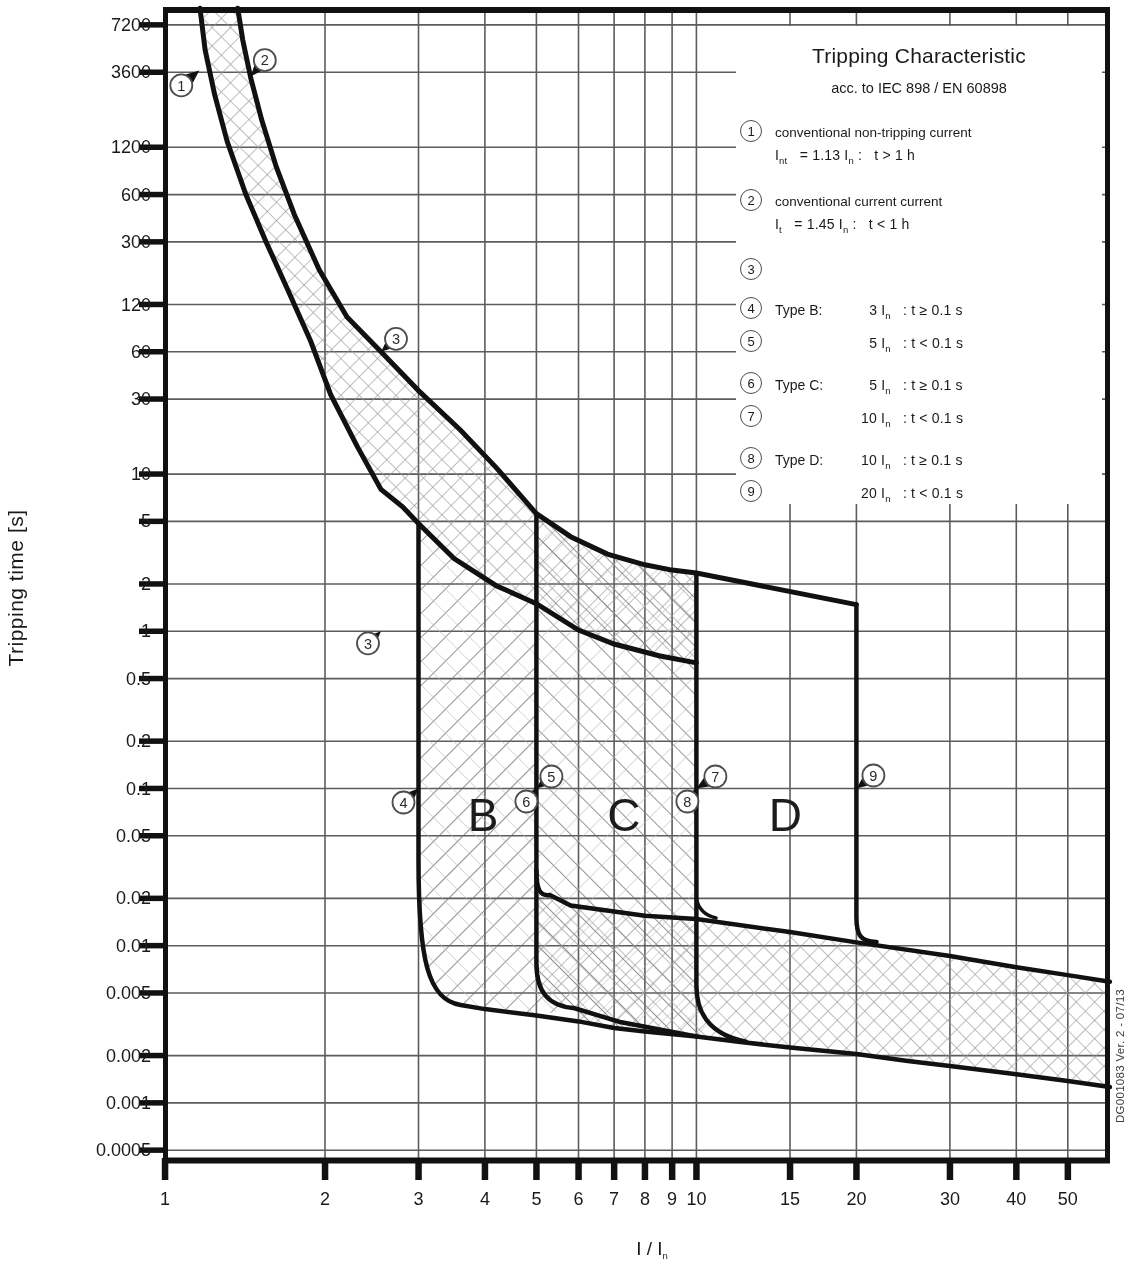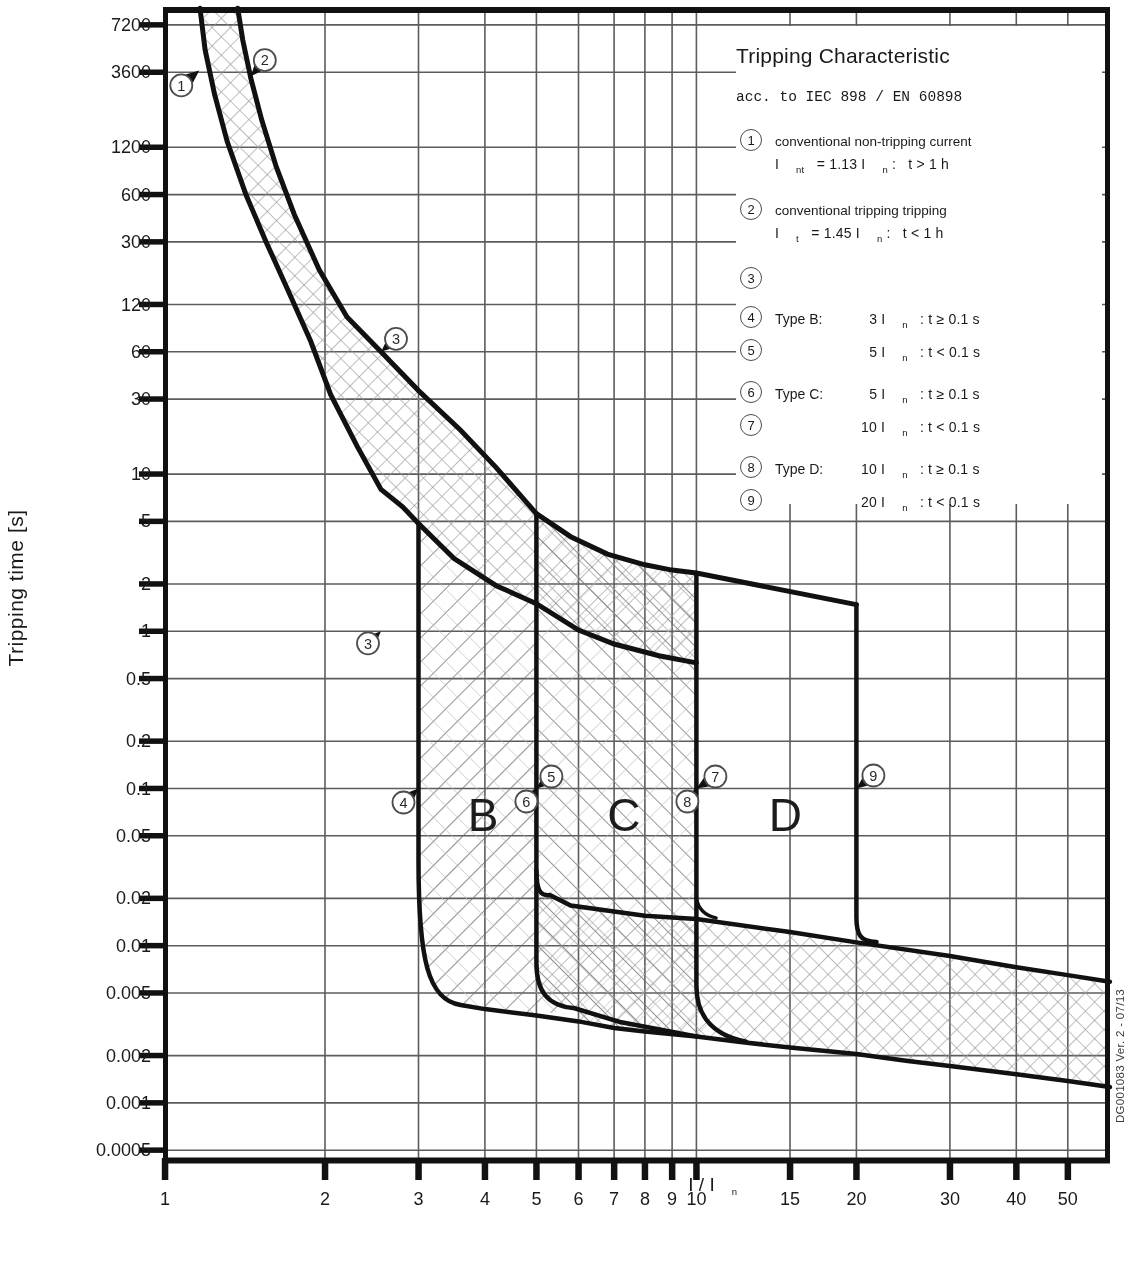--- a/index.html
+++ b/index.html
@@ -1,27 +1,27 @@
 <!DOCTYPE html>
 <html><head>
 <meta charset="utf-8">
 <style>
   html,body{margin:0;padding:0;background:#ffffff;}
   body{width:1130px;height:1280px;font-family:"Liberation Sans",sans-serif;color:#1a1a1a;}
   .stage{position:relative;width:1130px;height:1280px;background:#fff;overflow:hidden;padding-left:41px;}
   svg{position:absolute;left:0;top:0;}
   .ylabel{position:absolute;left:16px;top:588px;transform:translate(-50%,-50%) rotate(-90deg);
           white-space:nowrap;font-size:21px;letter-spacing:.5px;}
-  .xlabel{position:absolute;left:567px;top:1174px;width:170px;text-align:right;font-size:19px;}
-  .xlabel sub,.legend sub{font-size:9.5px;margin-left:17px;}
+  .xlabel{position:absolute;left:567px;top:1238px;width:170px;text-align:center;font-size:19px;}
+  .xlabel sub,.legend sub{font-size:9.5px;}
   .docid{position:absolute;left:1120px;top:1056px;transform:translate(-50%,-50%) rotate(-90deg);
          white-space:nowrap;font-size:11.5px;color:#3d3d3d;letter-spacing:.3px;}
   .legend{position:absolute;left:736px;top:26px;width:366px;height:478px;background:#fff;}
-  .leg-title{margin-top:18px;text-align:left;font-size:21px;letter-spacing:.2px;}
-  .leg-sub{margin-top:21px;text-align:left;font-size:14.5px;font-family:Liberation Mono, monospace;}
+  .leg-title{margin-top:18px;text-align:center;font-size:21px;letter-spacing:.2px;}
+  .leg-sub{margin-top:12px;text-align:center;font-size:14.5px;}
   .leg-items{margin-top:26px;}
   .leg-row{display:flex;align-items:flex-start;margin-left:4px;}
   .leg-num{flex:0 0 22px;height:22px;border:1.5px solid #4d4d4d;border-radius:50%;
            font-size:13px;line-height:22px;text-align:center;margin-right:13px;margin-top:-2px;
            box-sizing:border-box;background:#fff;}
   .leg-body{font-size:13.5px;line-height:22px;}
   .leg-formula{white-space:pre;font-size:14px;letter-spacing:.2px;}
   .leg-label{display:inline-block;width:86px;font-size:14px;}
   .mb-lg{margin-bottom:19px;}
   .mb-sm{margin-bottom:5px;}
@@ -265,21 +265,21 @@
         <div class="leg-row mb-lg">
           <span class="leg-num">1</span>
           <div class="leg-body">
             <div>conventional non-tripping current</div>
             <div class="leg-formula">I<sub>nt</sub>   = 1.13 I<sub>n</sub> :   t &gt; 1 h</div>
           </div>
         </div>
         <div class="leg-row mb-lg">
           <span class="leg-num">2</span>
           <div class="leg-body">
-            <div>conventional tripping tripping</div>
+            <div>conventional current current</div>
             <div class="leg-formula">I<sub>t</sub>   = 1.45 I<sub>n</sub> :   t &lt; 1 h</div>
           </div>
         </div>
         <div class="leg-row mb-lg">
           <span class="leg-num">3</span>
           <div class="leg-body">
           </div>
         </div>
         <div class="leg-row mt-grp mb-sm">
           <span class="leg-num">4</span>

